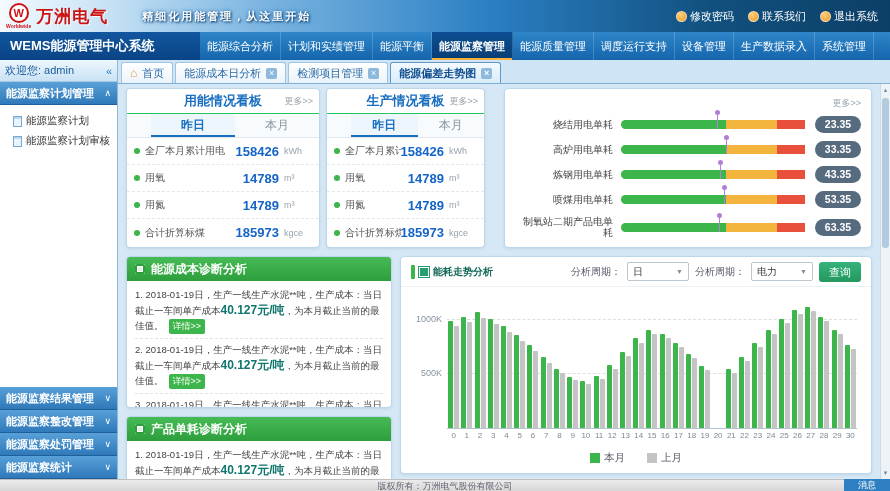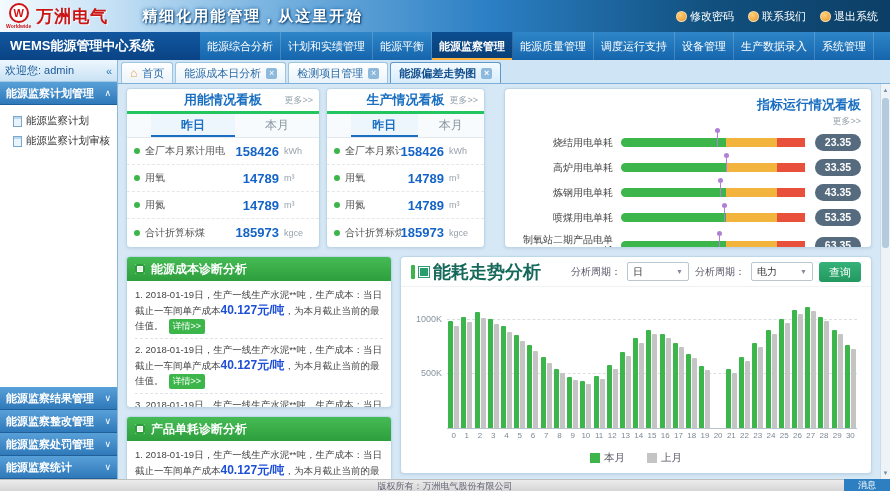--- a/index.html
+++ b/index.html
@@ -9,21 +9,21 @@
   
   .top-header { position:absolute; top:0; left:0; width:890px; height:32px;
     background:linear-gradient(90deg,#f4fafe 0%,#cfe7f8 10%,#7ab4e0 30%,#2b7fc4 55%,#11507e 80%,#0c3f66 100%);
     display:flex; align-items:center; }
   .logo { display:flex; align-items:center; gap:5px; padding-left:6px; }
   .logo-left { display:flex; flex-direction:column; align-items:center; }
   .logo-circle { width:20px; height:20px; border-radius:50%; background:#fff; border:2px solid #cc1414;
     color:#cc1414; font-weight:bold; font-size:11px; text-align:center; line-height:16px; }
   .logo-sub { font-size:5px; color:#cc1414; font-weight:bold; letter-spacing:0; }
   .logo-text { color:#cc1414; font-weight:bold; font-size:17px; letter-spacing:1px; text-shadow:1px 1px 0 rgba(255,255,255,.8); }
-  .slogan { margin-left:34px; color:#fff; font-weight:bold; font-size:15px; letter-spacing:2px;
+  .slogan { margin-left:34px; color:#fff; font-weight:bold; font-size:11px; letter-spacing:2px;
     text-shadow:1px 1px 2px #0a3a66, 0 0 4px #1d6cb0; }
   .header-links { margin-left:auto; display:flex; gap:14px; padding-right:12px; }
   .header-link { color:#fff; font-size:11px; display:flex; align-items:center; gap:3px; cursor:pointer; white-space:nowrap; }
   .link-ico { width:11px; height:11px; border-radius:50%; display:inline-block;
     background:radial-gradient(circle at 35% 30%, #ffd27a, #e8972e); border:1px solid rgba(255,255,255,.5); }
 
   
   .nav-row { position:absolute; top:32px; left:0; width:890px; height:28px;
     background:linear-gradient(#2e86c8,#1565ad); display:flex; }
   .system-title { width:200px; background:linear-gradient(#11579f,#0a4385); color:#fff; font-weight:bold;
@@ -60,21 +60,21 @@
   .tab .close { width:11px; height:11px; border-radius:2px; background:#8db9dc; color:#fff; font-size:9px;
     line-height:10px; text-align:center; cursor:pointer; }
   .home-icon { color:#e8a33b; font-size:12px; }
 
   .content { position:absolute; top:24px; left:0; width:762px; height:395px; background:#d6e8f5; overflow:hidden; }
   .panel { position:absolute; background:#fff; border:1px solid #bcd6ea; border-radius:4px;
     box-shadow:0 1px 3px rgba(30,80,130,.12); overflow:hidden; }
 
   
   .kb-header { height:25px; position:relative; display:flex; align-items:center; justify-content:center;
-    border-bottom:3px solid #22c55e; }
+    border-bottom:1px solid #22c55e; }
   .kb-title { color:#1a6fc0; font-weight:bold; font-size:13px; }
   .kb-more { position:absolute; right:6px; color:#9aa6b0; font-size:9px; cursor:pointer; }
   .kb-tabs { display:flex; border-bottom:1px solid #e2e8ee; background:#f7fbfe;padding-left:24px; }
   .kb-tab { flex:1; text-align:center; height:23px; line-height:23px; font-size:12px; color:#8a96a0; cursor:pointer; }
   .kb-tab.active { color:#1a6fc0; border-bottom:2px solid #1a6fc0; font-weight:bold; background:#eef6fd; }
   .kb-row { display:flex; align-items:center; height:27px; padding:0 7px; border-bottom:1px dashed #e4e8ec; }
   .kb-row:last-child { border-bottom:none; }
   .kb-bullet { width:6px; height:6px; border-radius:50%; background:#3cb54a; margin-right:5px; flex:0 0 6px; }
   .kb-label { flex:1; font-size:10px; color:#555; white-space:nowrap; overflow:hidden; }
   .kb-value { color:#1464c8; font-weight:bold; font-size:13px; }
@@ -97,30 +97,30 @@
     font-weight:bold; border-radius:9px; text-align:center; line-height:17px; flex:0 0 46px; }
 
   
   .diag-header { height:24px; background:linear-gradient(#46bb55,#2d9e3c); color:#fff; font-weight:bold;
     font-size:12px; display:flex; align-items:center; padding:0 8px; gap:6px; }
   .diag-ico { width:10px; height:10px; background:rgba(255,255,255,.85); border-radius:2px;
     box-shadow:inset 0 0 0 2px #2d9e3c, inset 0 0 0 3px #fff; }
   .diag-body { padding:3px 8px; }
   .diag-item { font-size:9.5px; color:#444; line-height:1.45; padding:4px 0; border-bottom:1px dashed #dde3e8; }
   .diag-item:last-child { border-bottom:none; }
-  .diag-value { color:#1d4ed8; font-weight:bold; font-size:12px; }
+  .diag-value { color:#0f766e; font-weight:bold; font-size:12px; }
   .detail-btn { display:inline-block; background:#3cb54a; color:#fff; font-size:9px; padding:1px 4px;
     border-radius:2px; margin-left:5px; cursor:pointer; }
 
   
   .chart-header { height:30px; display:flex; align-items:center; padding:0 10px; border-bottom:1px solid #eef2f5; }
   .chart-title-bar { width:4px; height:14px; background:#3cb54a; margin-right:4px; border-radius:1px; }
   .chart-ico { width:10px; height:10px; margin-right:4px; background:
     linear-gradient(#2a9d6f,#2a9d6f); box-shadow:inset 0 0 0 1px #fff, 0 0 0 1px #2a9d6f; }
-  .chart-title { color:#14695a; font-weight:bold; font-size:18px; }
+  .chart-title { color:#14695a; font-weight:bold; font-size:10px; }
   .chart-controls { margin-left:auto; display:flex; align-items:center; gap:6px; font-size:10px; color:#556; }
   .select-box { width:62px; height:19px; border:1px solid #bcc6ce; border-radius:2px; background:#fff;
     display:flex; align-items:center; padding:0 5px; font-size:10px; color:#333; cursor:pointer; }
   .select-box .caret { margin-left:auto; font-size:7px; color:#889; }
   .query-btn { width:42px; height:20px; background:linear-gradient(#35b37a,#23985f); color:#fff; border-radius:3px;
     text-align:center; line-height:20px; font-size:11px; cursor:pointer; }
   .chart-area { position:relative; height:156px; margin:4px 8px 0 8px; }
   .plot { position:absolute; left:38px; right:6px; top:6px; bottom:18px; border-bottom:1px solid #b8c4cc; }
   .gridline { position:absolute; left:0; right:0; height:0; border-top:1px dashed #dcdfe2; }
   .y-label { position:absolute; right:100%; margin-right:5px; top:-6px; font-size:9px; color:#8894a0; white-space:nowrap; }
@@ -316,21 +316,20 @@
           <div class="kb-row">
             <span class="kb-bullet"></span>
             <span class="kb-label">合计折算标煤</span>
             <span class="kb-value">185973</span>
             <span class="kb-unit">kgce</span>
           </div>
         </div>
     </div>
 
     <div class="panel ind-panel" style="left:386px; top:4px; width:368px; height:160px;">
-      <div class="ind-title">指标运行情况看板</div>
       <div class="ind-more">更多&gt;&gt;</div>
       <div>
           <div class="gauge-row">
             <span class="gauge-label">烧结用电单耗</span>
             <div class="gauge-bar">
               <div class="gauge-seg" style="width: 57%; background: rgb(60, 181, 74);"></div>
               <div class="gauge-seg" style="width: 28%; background: rgb(242, 180, 60);"></div>
               <div class="gauge-seg" style="width: 15%; background: rgb(232, 80, 60);"></div>
               <div class="gauge-marker" style="left: 52%;"></div>
             </div>

